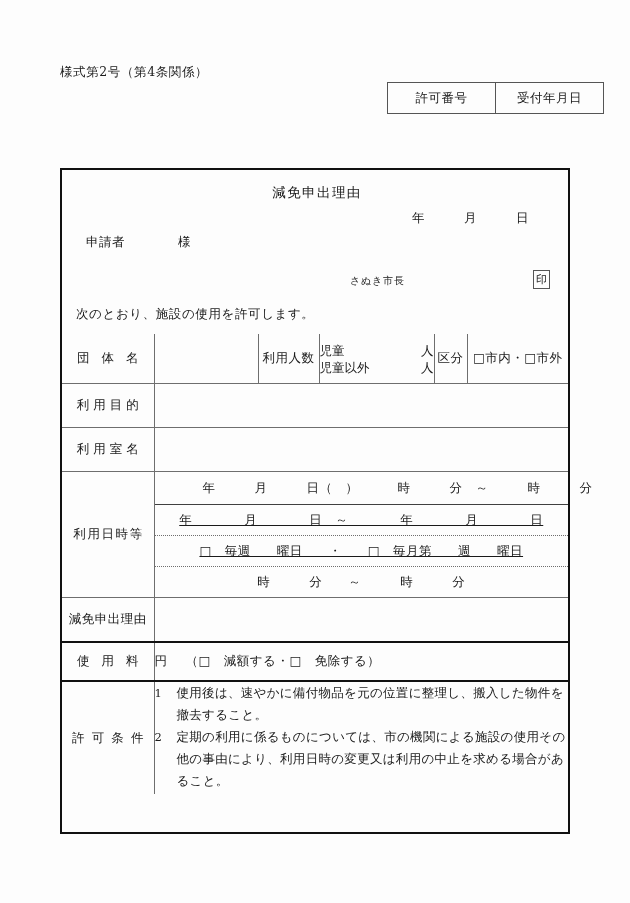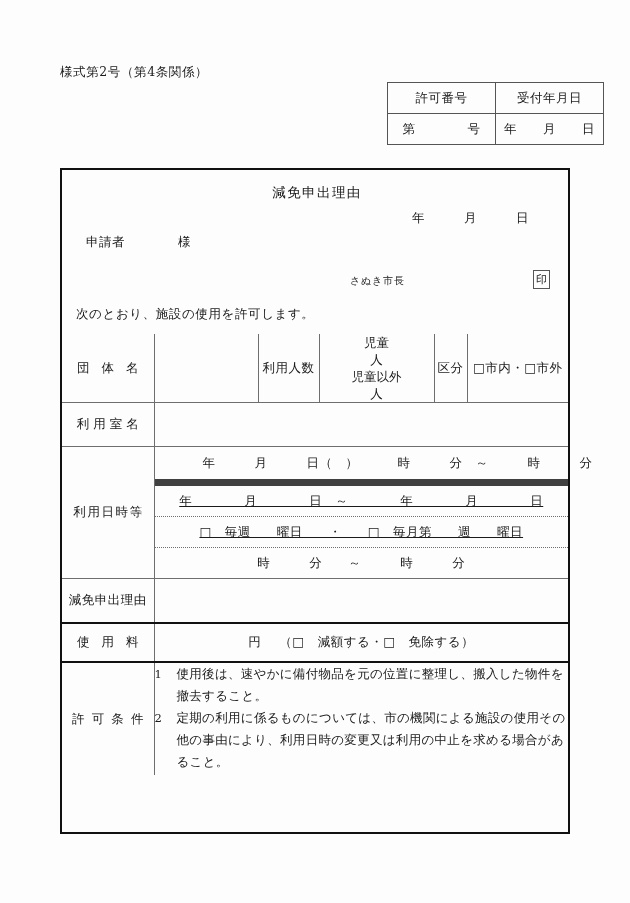--- a/index.html
+++ b/index.html
@@ -159,43 +159,42 @@
   
   .ppl {
     padding: 3px 6px 3px 4px;
   }
   .ppl .line {
     display: flex;
     justify-content: space-between;
     align-items: center;
     white-space: nowrap;
     line-height: 17px;
-    flex-direction: column;
   }
 
   .chk { font-size: 12px; }
 
   .facility-row { padding-left: 28px; letter-spacing: 0.5px; white-space: nowrap; }
   .facility-row .gap { display: inline-block; width: 48px; }
   .facility-row .gap2 { display: inline-block; width: 22px; }
 
   
   .dt-sub {
     display: block;
     text-align: center;
     letter-spacing: 0.5px;
     white-space: nowrap;
     line-height: 30px;
     height: 30px;
   }
-  .dt-solid { border-bottom: 7px solid #404040; padding-left: 48px; }
+  .dt-solid { border-bottom: 1px solid #404040; padding-left: 48px; }
   .dt-dot   { border-bottom: 1px dotted #6e6e6e; text-decoration: underline; }
 
   .fee-line {
-    text-align: center;
+    text-align: left;
     padding-right: 10px;
     letter-spacing: 0.5px;
     white-space: nowrap;
   }
 
   
   .grid tr.fee-row td {
     border-top: 2px solid #111;
     border-bottom: 2px solid #111;
   }
@@ -220,24 +219,20 @@
 
 <div class="page">
 
   <div class="form-no">様式第2号（第4条関係）</div>
 
   <table class="permit-table">
     <tbody>
         <tr>
       <td>許可番号</td>
       <td>受付年月日</td>
-    </tr>
-    <tr>
-      <td>第　　　　号</td>
-      <td>年　　月　　日</td>
     </tr>
   </tbody>
     </table>
 
   <div class="main-frame">
 
     <div class="doc-title">減免申出理由</div>
     <div class="doc-date">年　　　月　　　日</div>
 
     <div class="applicant">
@@ -271,20 +266,24 @@
           </div>
           <div class="line">
             <span>児童以外</span>
             <span>人</span>
           </div>
         </td>
         <td class="lbl-tight">区分</td>
         <td class="lbl-tight no-right">□市内・□市外</td>
       </tr>
 
+      <tr>
+        <td class="lbl no-left" style="height:43px">利用目的</td>
+        <td class="cell-pad no-right" colspan="5"></td>
+      </tr>
 
 
       <tr>
         <td class="lbl no-left" style="height:43px">利用室名</td>
         <td class="cell-pad no-right" colspan="5"></td>
       </tr>
 
       <tr>
         <td class="lbl-mid no-left" style="height:124px">利用日時等</td>
         <td class="no-right" colspan="5" style="padding:0">

